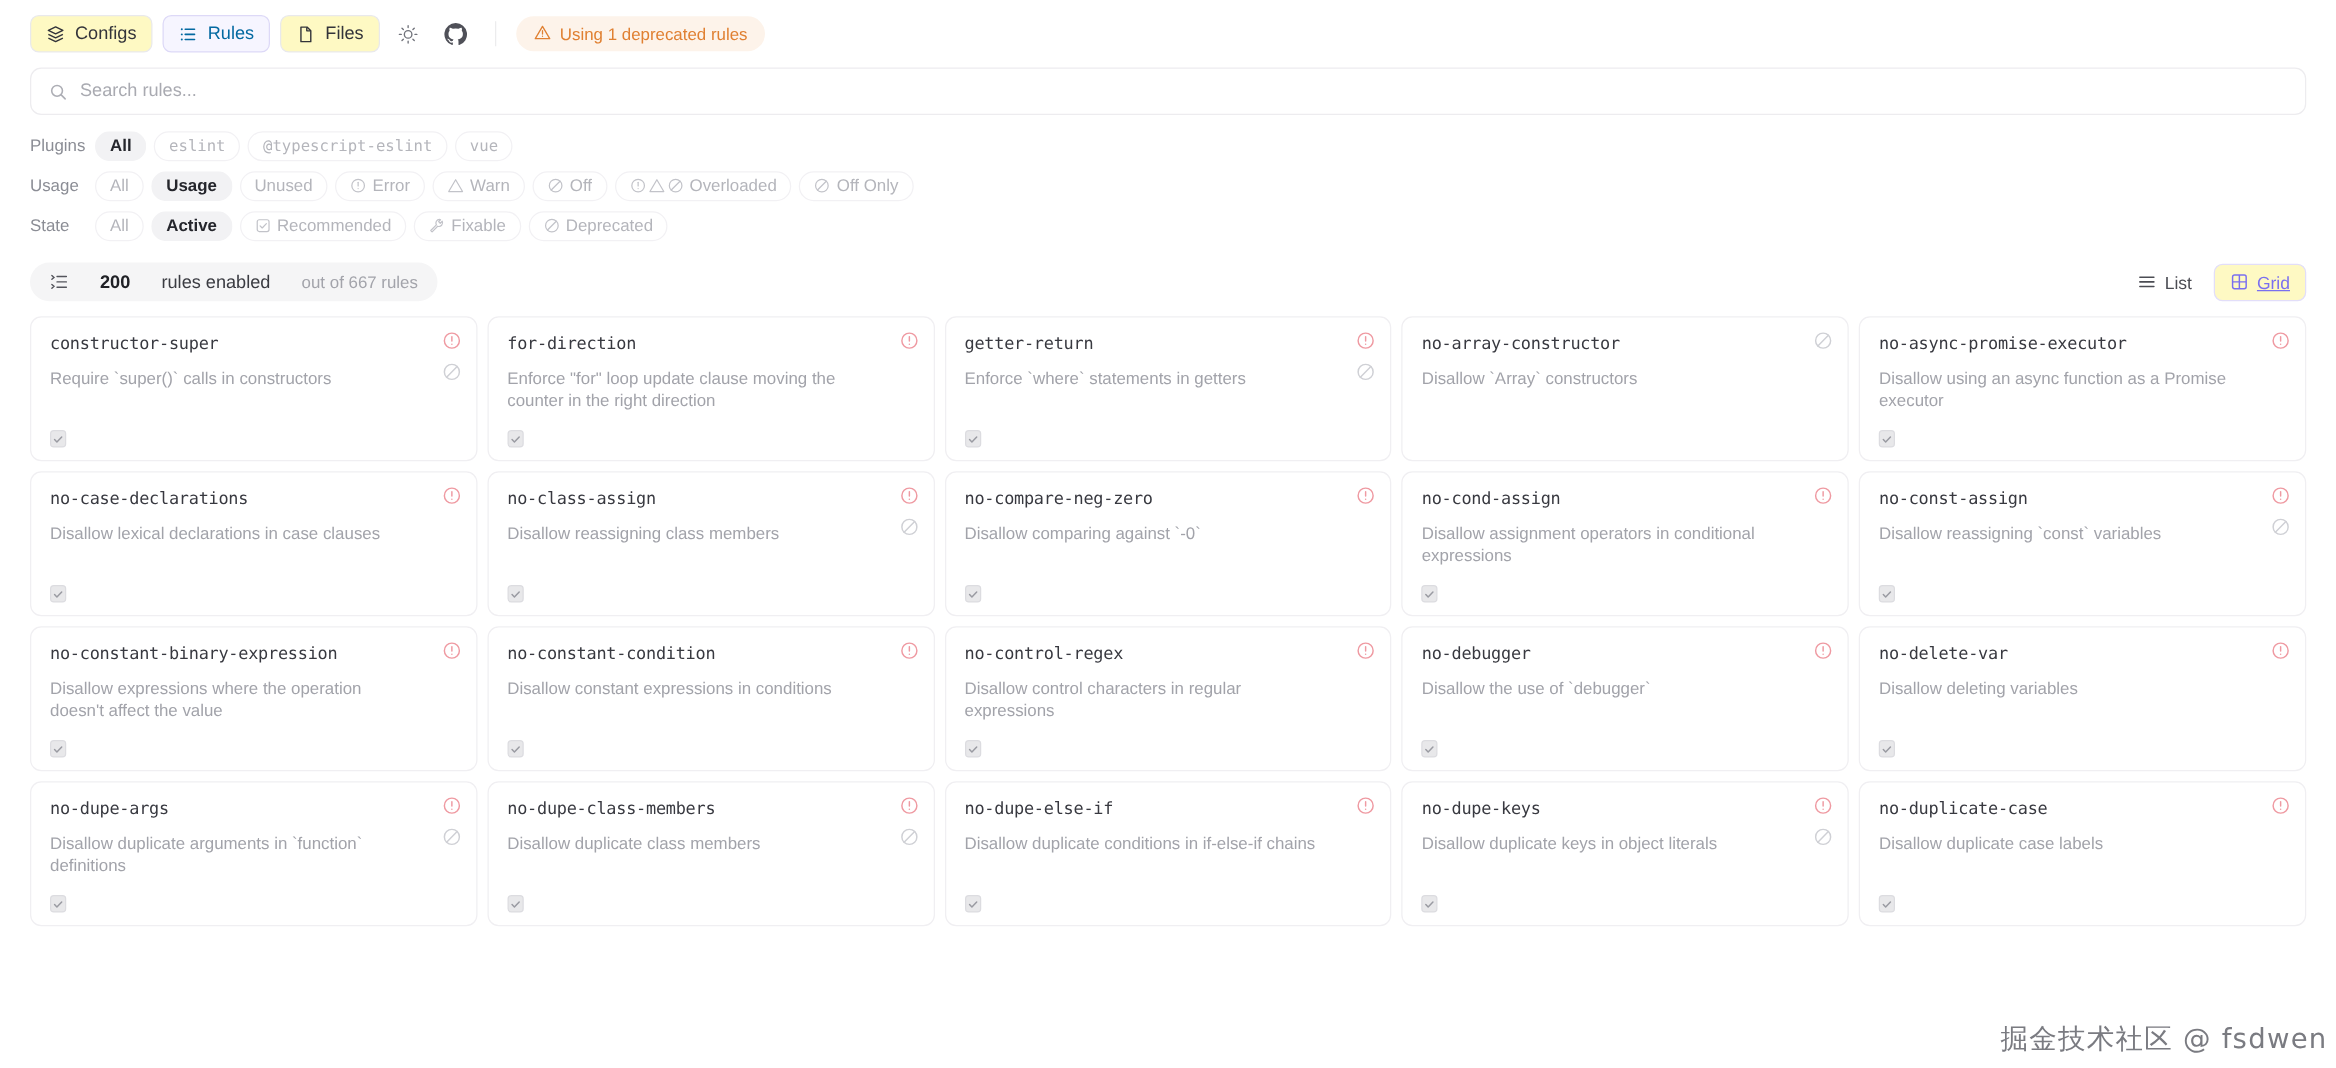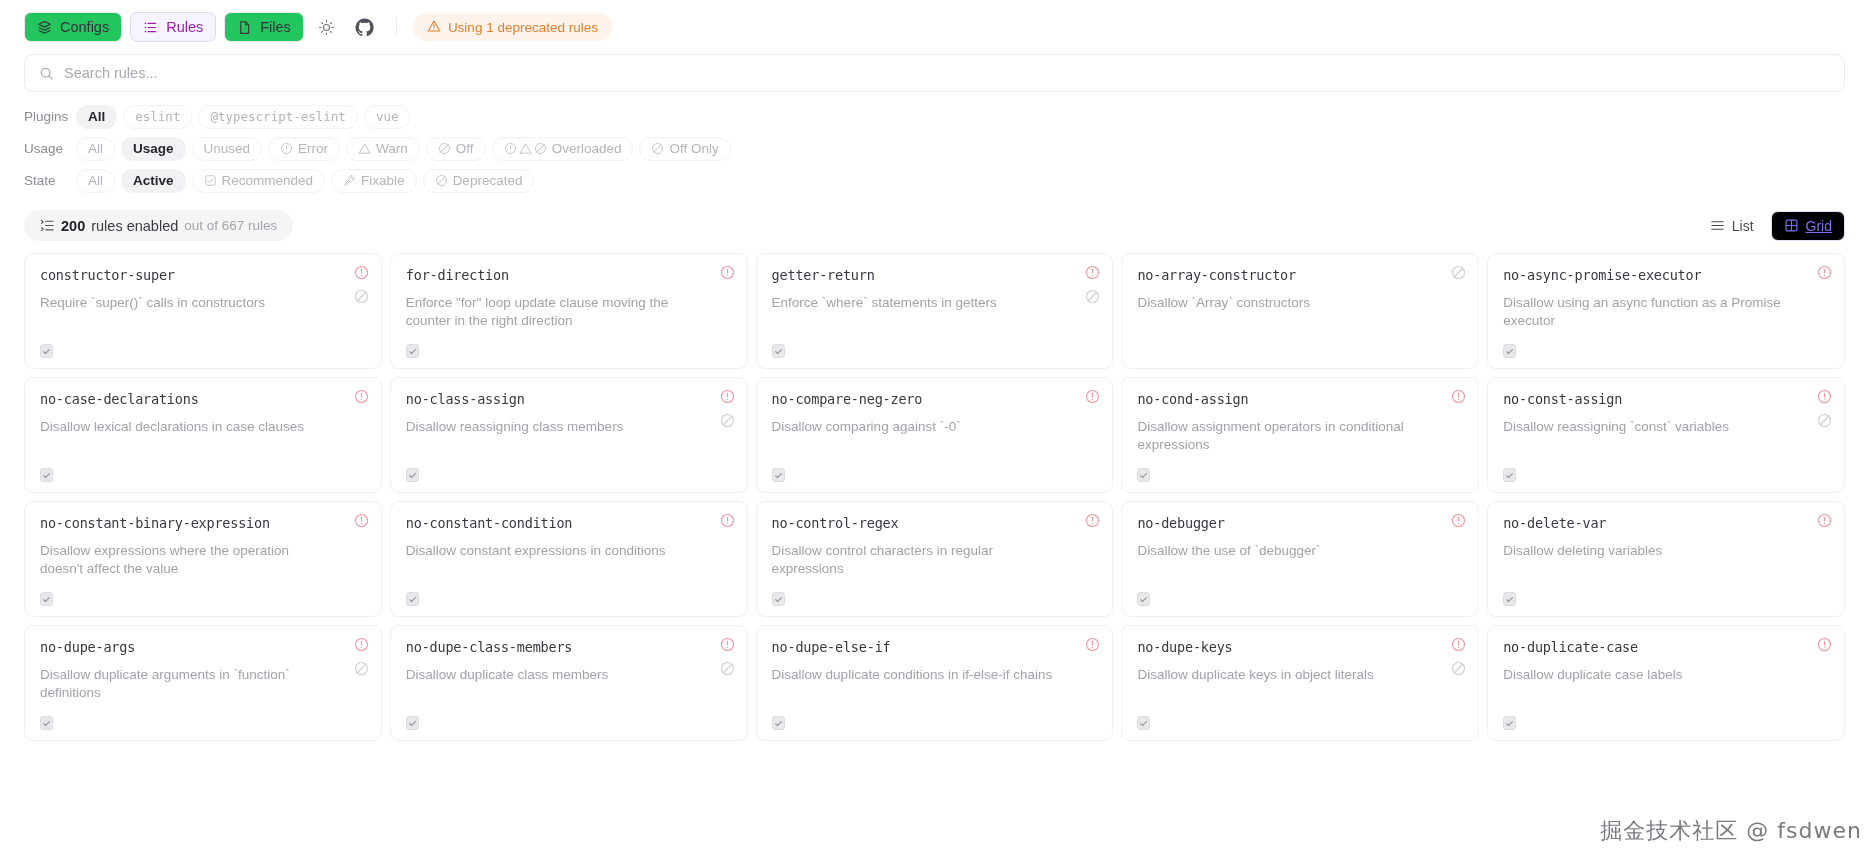--- a/index.html
+++ b/index.html
@@ -14,25 +14,25 @@
 
   
   .topbar {
     display: flex; align-items: center; gap: 8px;
     padding: 10px 24px 0 24px; height: 44px;
   }
   .navbtn {
     display: flex; align-items: center; gap: 8px;
     height: 30px; padding: 0 12px;
     border: 1px solid #e9e9ec; border-radius: 7px;
-    background: #22c55e; font-size: 14.5px; color: #33343a;
+    background: #fef9c3; font-size: 14.5px; color: #33343a;
     cursor: pointer; white-space: nowrap;
   }
   .navbtn.active {
-    background: #f6f5ff; border-color: #ddd9f7; color: #a21caf; padding-left: 12px;
+    background: #f6f5ff; border-color: #ddd9f7; color: #0369a1; padding-left: 12px;
   }
   .navbtn .ic { display: inline-flex; width: 15px; height: 15px; align-items: center; justify-content: center; }
   .iconbtn {
     width: 30px; height: 30px; display: flex; align-items: center; justify-content: center;
     border: none; background: transparent; cursor: pointer; color: #70727a; border-radius: 6px;
   }
   .vdiv { width: 1px; height: 20px; background: #ececed; margin: 0 8px; }
   .deprecated-pill {
     display: flex; align-items: center; gap: 7px;
     height: 28px; padding: 0 14px; border-radius: 999px;
@@ -69,34 +69,34 @@
   .chip.outline { border-color: #f2f1f4; }
   .chip.sel { background: #f2f2f4; color: #25262c; font-weight: 600; }
   .chip .gi { display: inline-flex; width: 13px; height: 13px; align-items: center; justify-content: center; flex: none; }
 
   
   .countbar {
     display: flex; align-items: center; justify-content: space-between;
     padding: 12px 24px 0 24px;
   }
   .countpill {
-    display: inline-flex; align-items: center; gap: 6px;
+    display: inline-flex; align-items: center; gap: 25px;
     height: 31px; padding: 0 16px; border-radius: 999px;
     background: #f5f5f6; font-size: 14.5px; color: #3a3b41;
   }
   .countpill b { font-weight: 700; color: #202126; }
   .countpill .muted { color: #a3a4ab; font-size: 13.5px; }
   .viewtoggle { display: flex; gap: 4px; }
   .viewbtn {
     display: flex; align-items: center; gap: 7px;
     height: 30px; padding: 0 12px; border-radius: 7px;
     border: 1px solid transparent; background: #fff;
     font-size: 14px; color: #4b4c53; cursor: pointer;
   }
-  .viewbtn.active { background: #000000; border-color: #e2def9; color: #7a6ff0; text-decoration: underline; }
+  .viewbtn.active { background: #fef9c3; border-color: #e2def9; color: #7a6ff0; text-decoration: underline; }
 
   
   .gridwrap { padding: 12px 24px 0 24px; }
   .grid {
     display: grid;
     grid-template-columns: repeat(5, 1fr);
     gap: 8px;
   }
   .card {
     position: relative;

